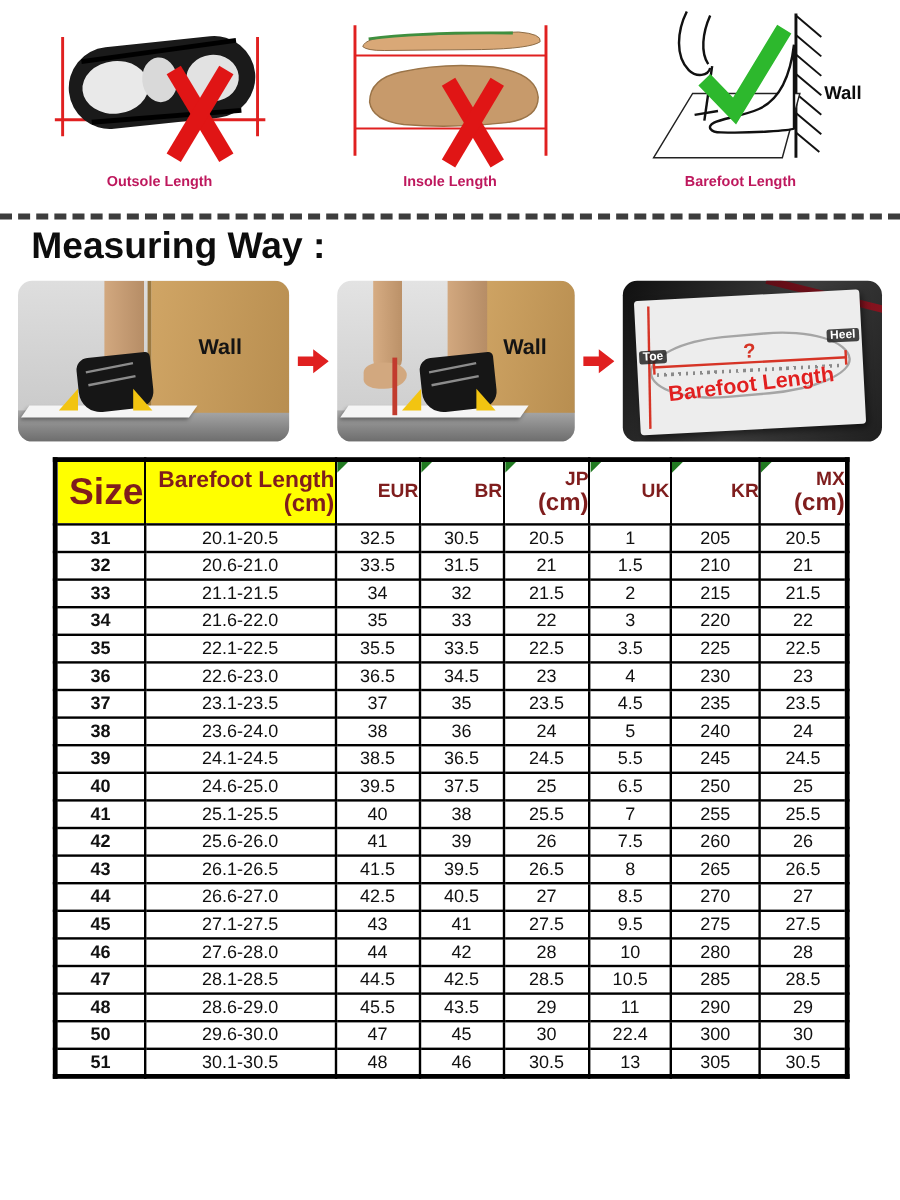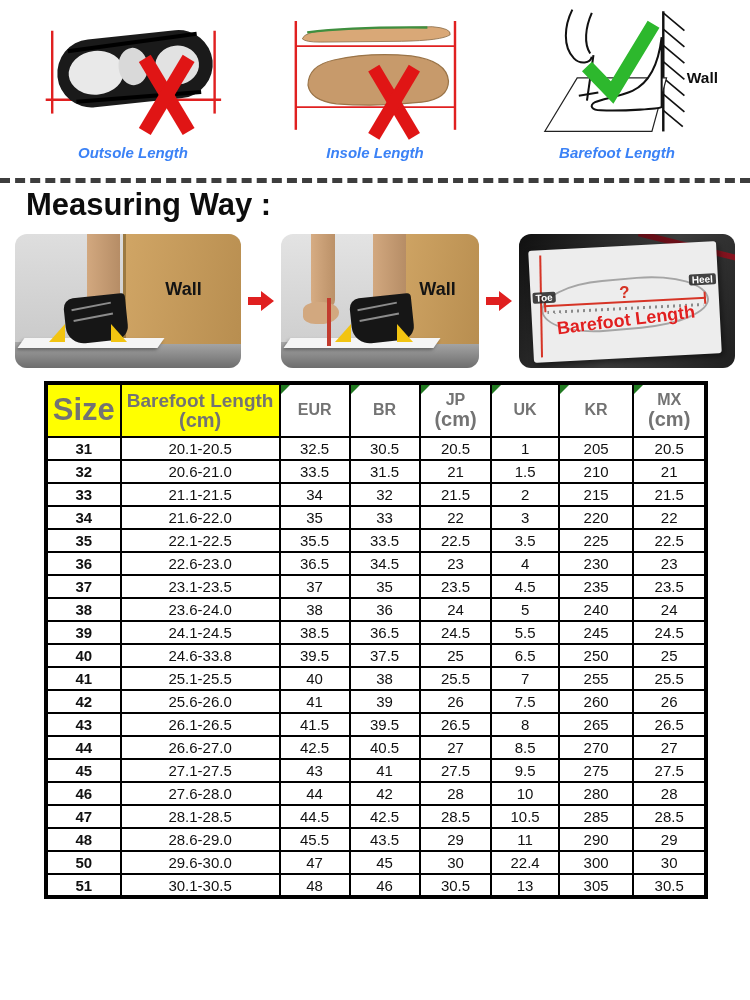--- a/index.html
+++ b/index.html
@@ -3,21 +3,21 @@
 <meta charset="utf-8">
 <style>
   * { margin:0; padding:0; box-sizing:border-box; }
   html,body { width:750px; background:#fff; font-family:"Liberation Sans", sans-serif; }
   body { height:1000px; overflow:hidden; }
 
   
   .guide { display:flex; padding:8px 12px 0 12px; height:170px; }
   .guide-item { position:relative; flex:1; }
   .guide-item svg { width:100%; height:134px; display:block; }
-  .guide-caption { text-align:center; font-weight:bold; font-size:15px; color:#3b82f6; margin-top:2px;font-style:italic; }
+  .guide-caption { text-align:center; font-weight:bold; font-size:12px; color:#be185d; margin-top:2px; }
 
   
   .divider { border-top:5px dashed #3d3d3d; margin:8px 0 4px 0; }
 
   
   .mw-heading { font-size:31px; font-weight:bold; color:#0d0d0d; margin:2px 0 8px 26px; }
   .photos { display:flex; align-items:center; justify-content:center; gap:7px; padding:0 10px; height:140px; }
   .photo { position:relative; height:134px; border-radius:12px; overflow:hidden; flex:none; }
   .p1 { width:226px; background:linear-gradient(#dedede,#c6c6c6); }
   .p2 { width:198px; background:linear-gradient(#e3e3e3,#cacaca); }
@@ -78,22 +78,22 @@
             font-weight:bold; padding:0 3px; border-radius:2px; }
   .chip.toe  { left:2px; top:42px; }
   .chip.heel { right:2px; top:32px; }
   .flow-arrow { flex:none; width:26px; height:24px; }
 
   
   .size-table { border-collapse:collapse; width:664px; margin:10px 0 0 44px;
                 table-layout:fixed; border:4px solid #000; }
   .size-table th, .size-table td { border:2px solid #000; text-align:center;
                 vertical-align:middle; overflow:hidden; padding:0; }
-  .size-table thead th { height:54px; position:relative; color:#737373; background:#fff;
-                font-weight:bold; }
+  .size-table thead th { height:54px; position:relative; color:#7f1d1d; background:#fff;
+                font-weight:bold;text-align:right; }
   .size-table thead th.hl { background:#ffff00; }
   .col-label { font-size:16px; line-height:1.05; }
   .size-table thead th:first-child .col-label { font-size:31px; }
   .size-table thead th:nth-child(2) .col-label { font-size:19px; }
   .col-sub { font-size:20px; line-height:1.0; }
   .size-table tbody td { height:23px; font-size:15px; color:#111; }
   .size-table tbody td.size-col { font-weight:bold; }
   .corner { position:absolute; top:0; left:0; width:0; height:0;
             border-top:9px solid #217a21; border-right:9px solid transparent; }
 </style>
@@ -363,21 +363,21 @@
         <td>24.1-24.5</td>
         <td>38.5</td>
         <td>36.5</td>
         <td>24.5</td>
         <td>5.5</td>
         <td>245</td>
         <td>24.5</td>
       </tr>
       <tr>
         <td class="size-col">40</td>
-        <td>24.6-33.8</td>
+        <td>24.6-25.0</td>
         <td>39.5</td>
         <td>37.5</td>
         <td>25</td>
         <td>6.5</td>
         <td>250</td>
         <td>25</td>
       </tr>
       <tr>
         <td class="size-col">41</td>
         <td>25.1-25.5</td>

